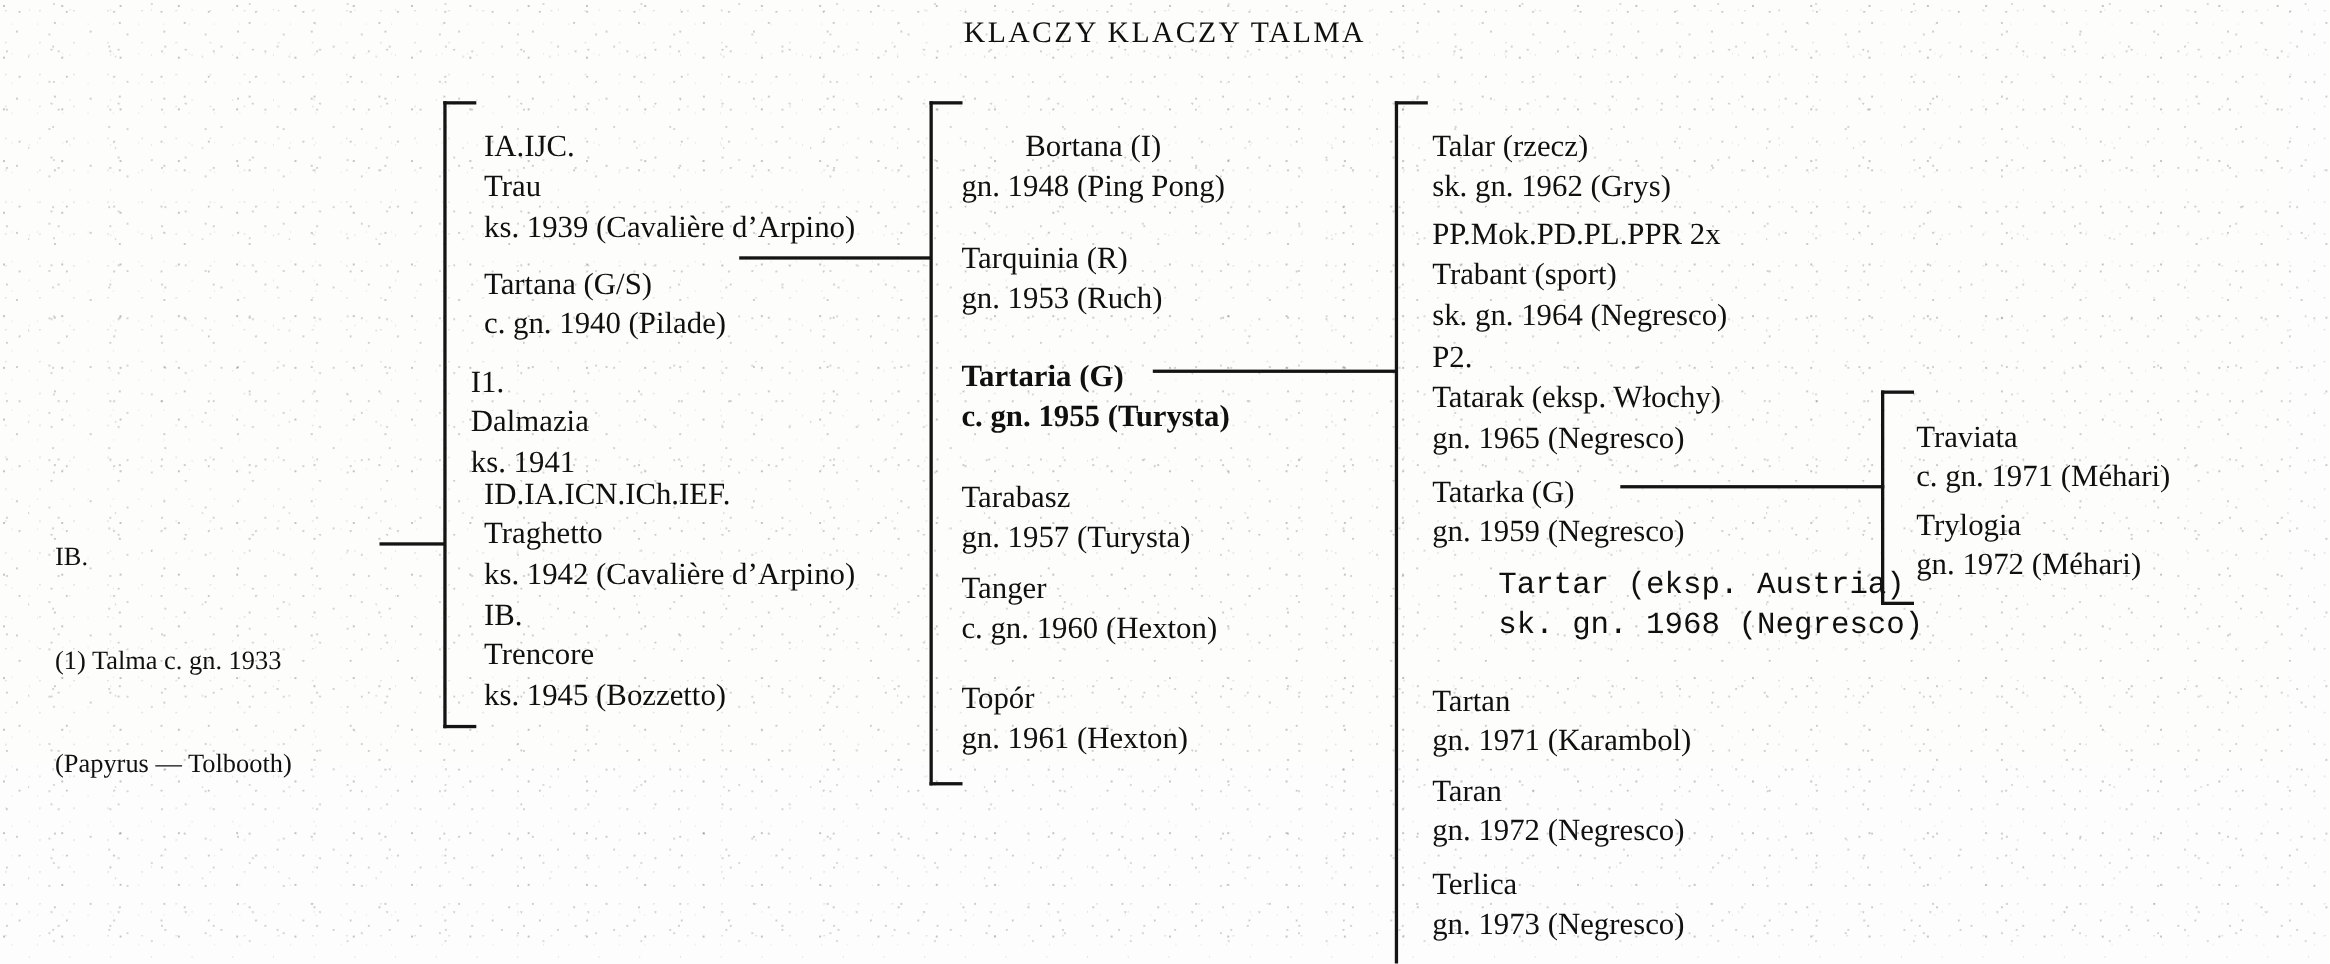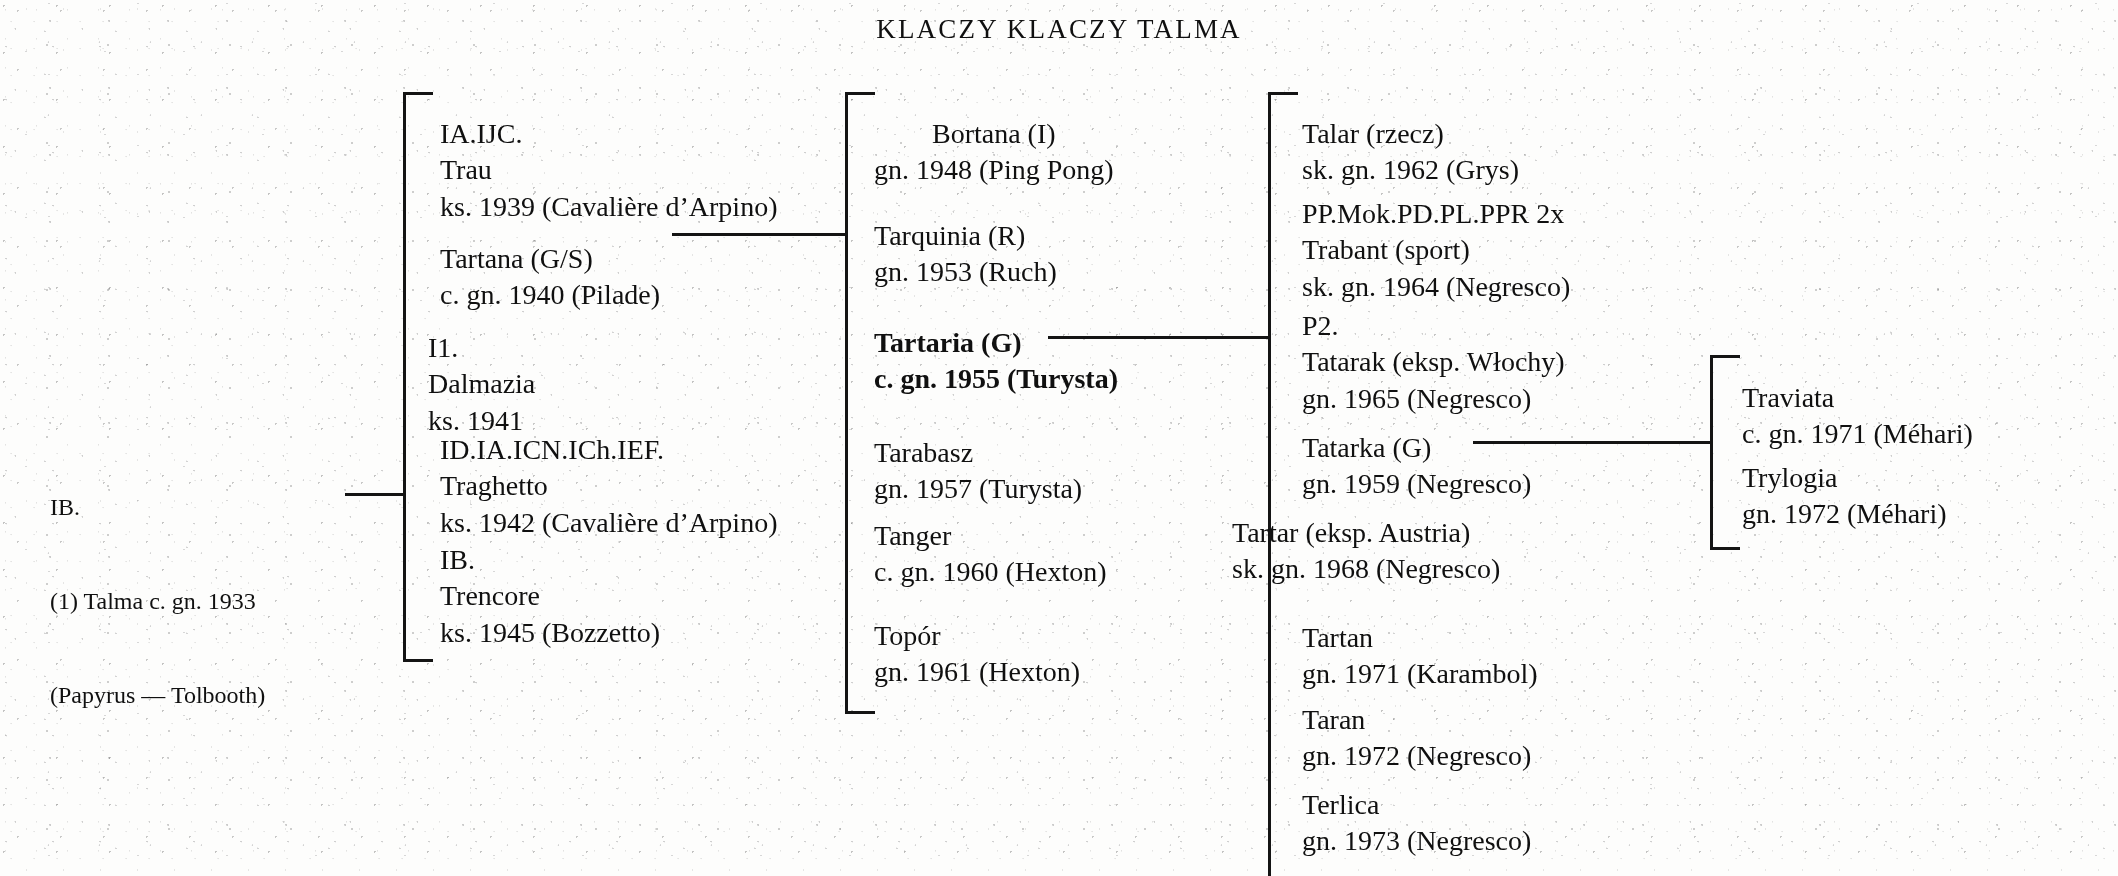--- a/index.html
+++ b/index.html
@@ -163,21 +163,21 @@
 <div class="node" style="left:1302px; top:116px;">Talar (rzecz)
 sk. gn. 1962 (Grys)</div>
 <div class="node" style="left:1302px; top:196px;">PP.Mok.PD.PL.PPR 2x
 Trabant (sport)
 sk. gn. 1964 (Negresco)</div>
 <div class="node" style="left:1302px; top:308px;">P2.
 Tatarak (eksp. Włochy)
 gn. 1965 (Negresco)</div>
 <div class="node" style="left:1302px; top:430px;">Tatarka (G)
 gn. 1959 (Negresco)</div>
-<div class="node" style="left:1232px; top:515px;">Tartar (eksp. Austria)
+<div class="node" style="left:1362px; top:515px;font-family:Liberation Mono, monospace;">Tartar (eksp. Austria)
 sk. gn. 1968 (Negresco)</div>
 <div class="node" style="left:1302px; top:620px;">Tartan
 gn. 1971 (Karambol)</div>
 <div class="node" style="left:1302px; top:702px;">Taran
 gn. 1972 (Negresco)</div>
 <div class="node" style="left:1302px; top:787px;">Terlica
 gn. 1973 (Negresco)</div>
 
 <div class="rule" style="left:1473px; top:441px; width:240px; height:3px;"></div>
 

